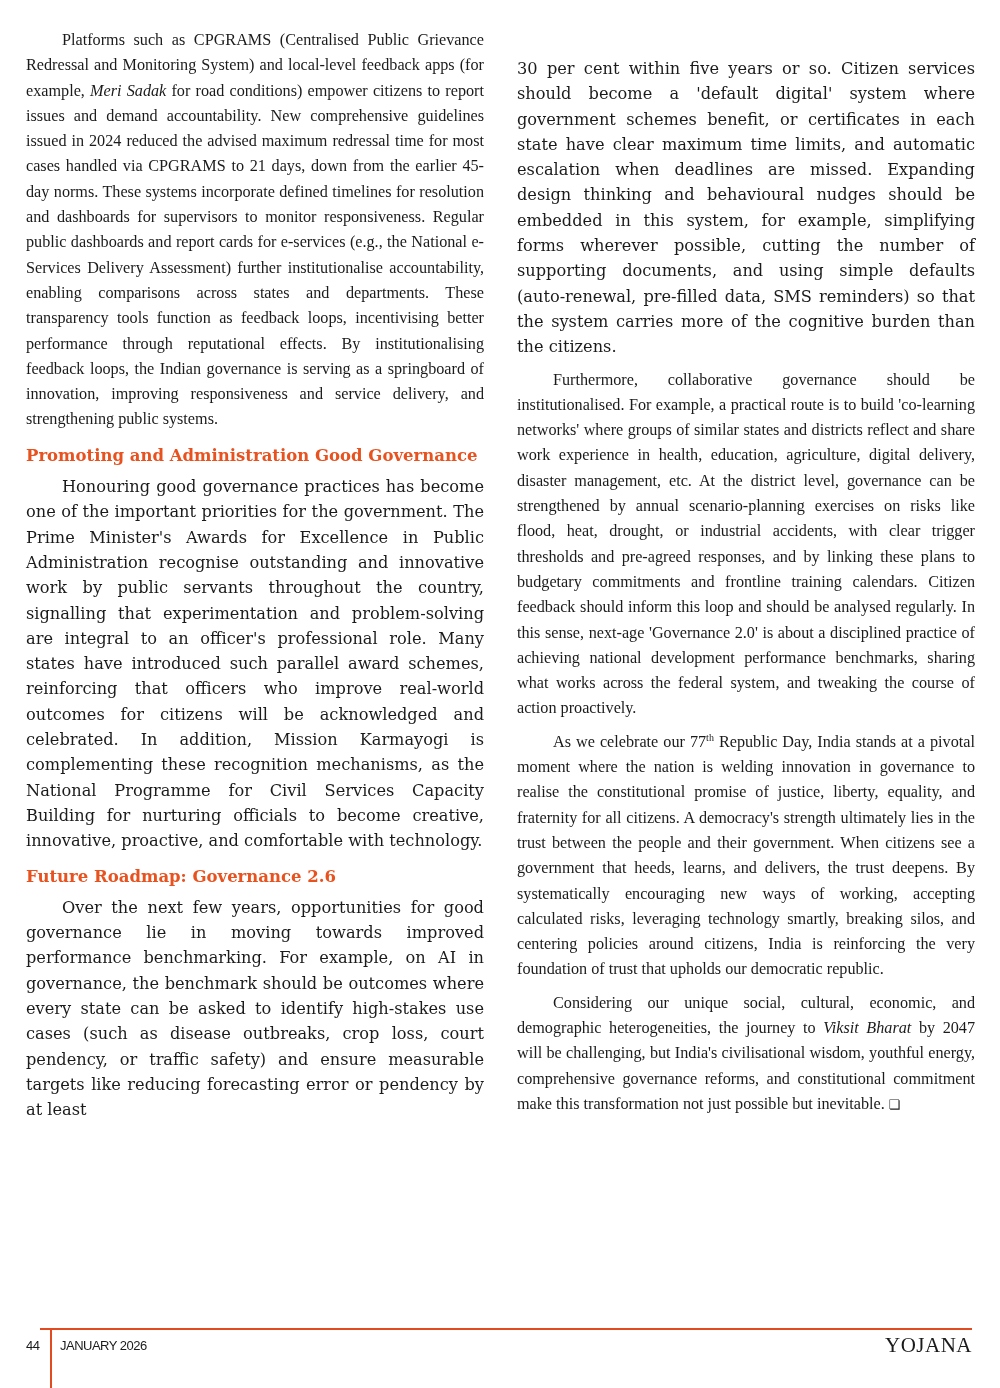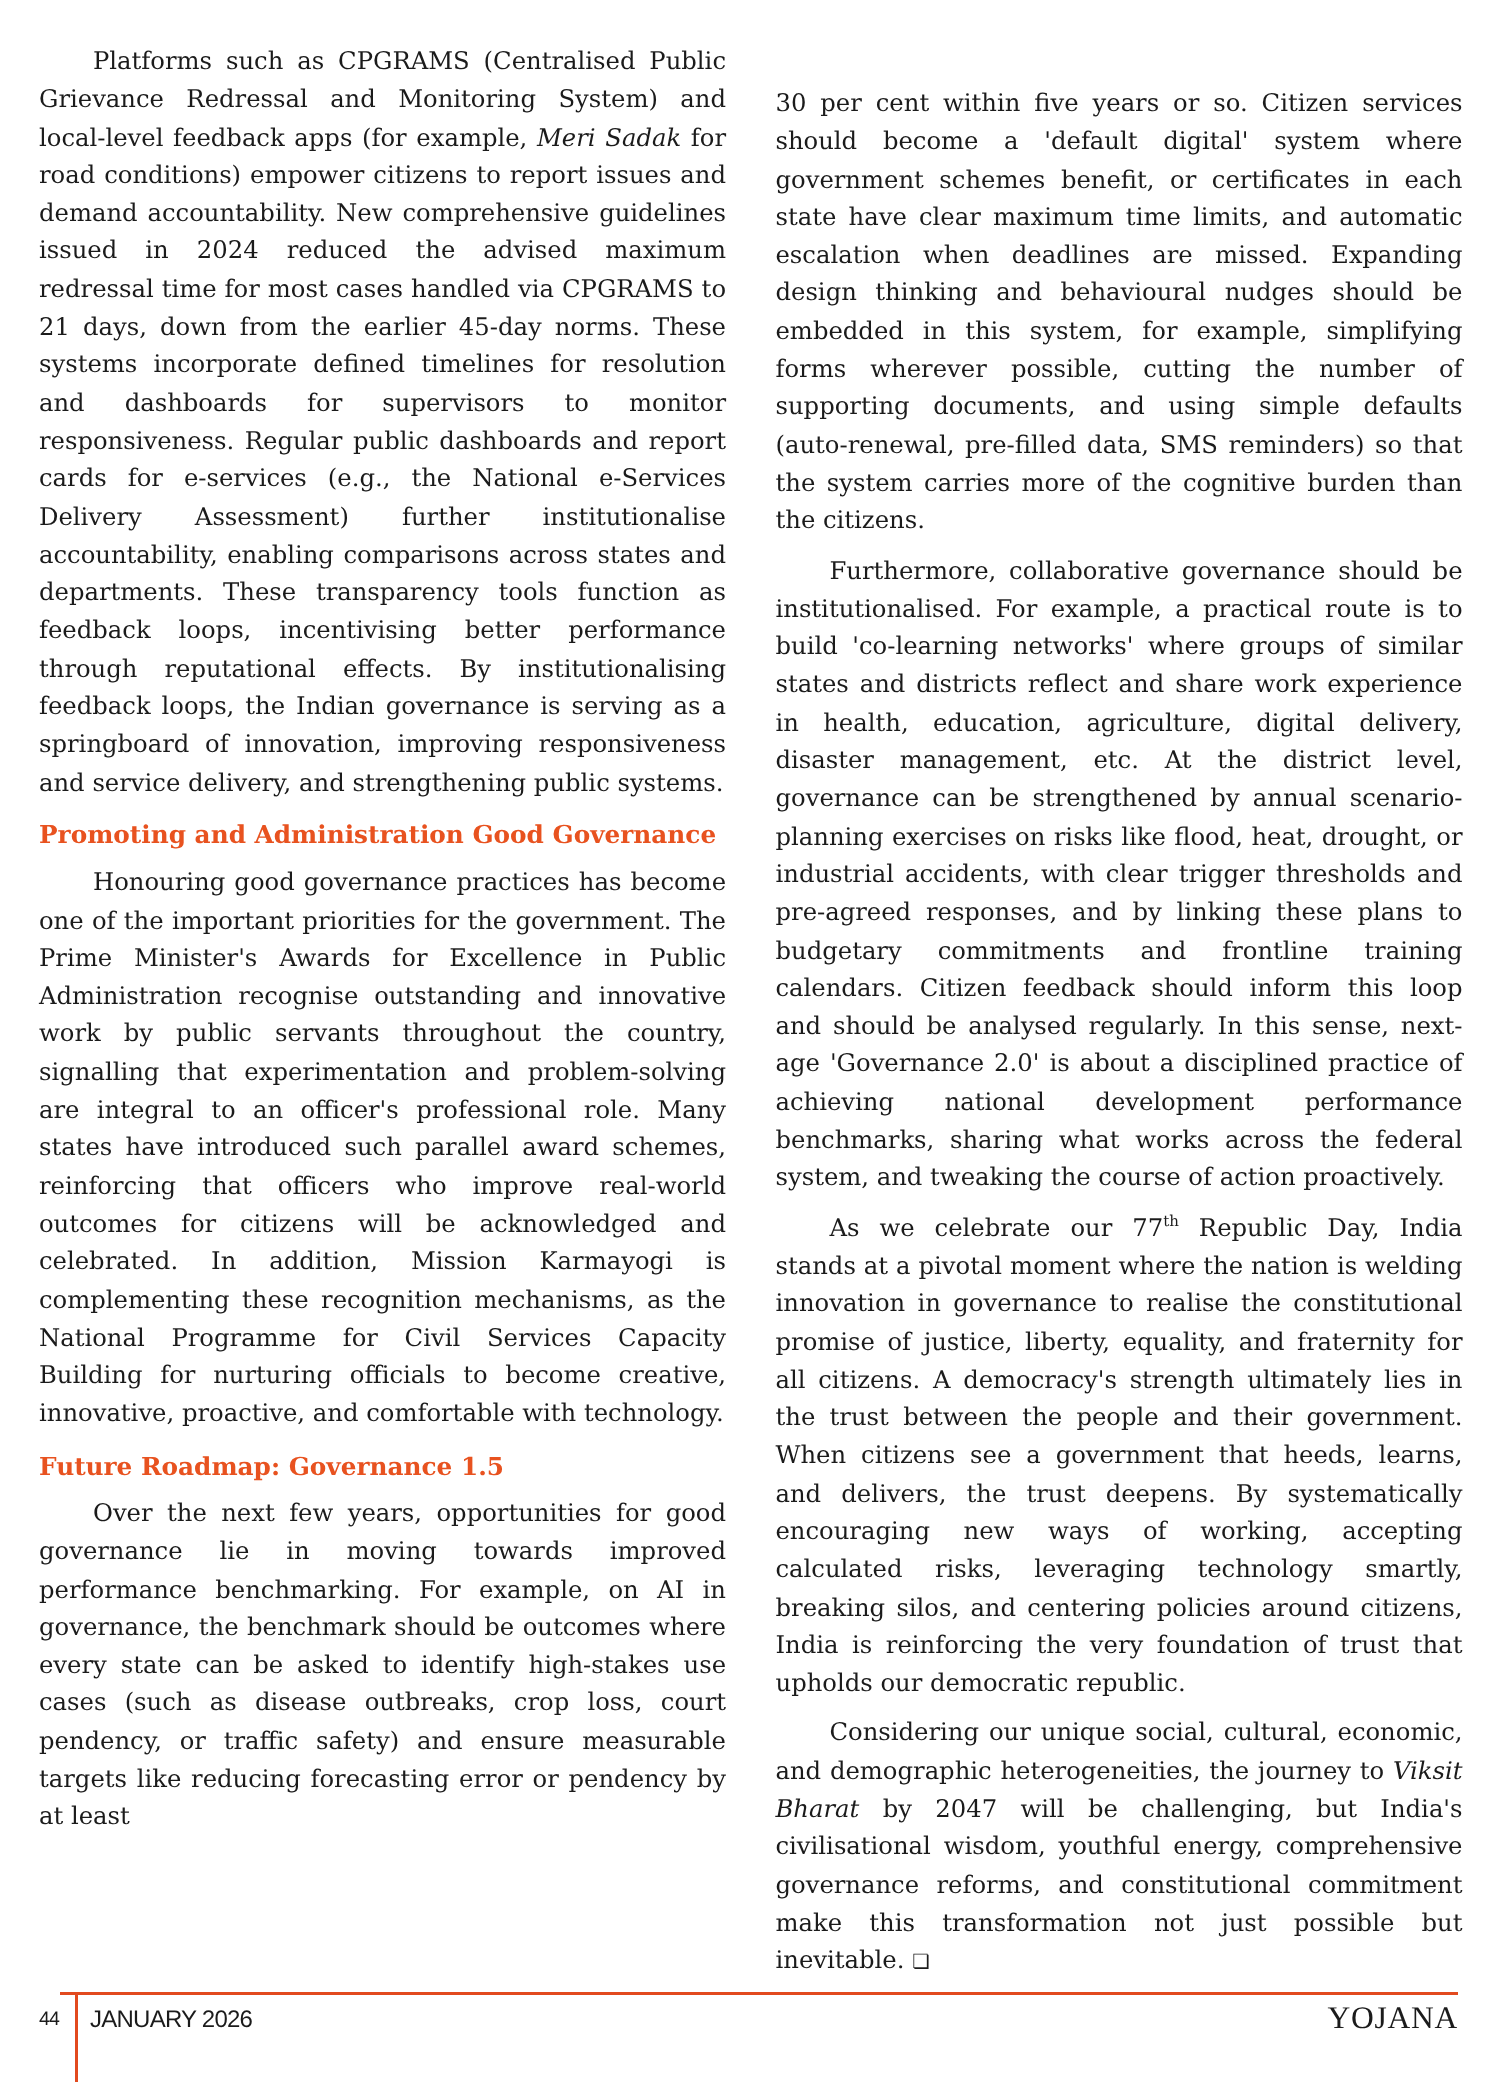--- a/index.html
+++ b/index.html
@@ -3,38 +3,38 @@
 <meta charset="utf-8">
 <style>
   html, body { margin:0; padding:0; background:#ffffff; }
   body { width:1000px; height:1388px; position:relative; overflow:hidden;
          font-family:"DejaVu Serif", serif; color:#1b1b1b; }
   .col { position:absolute; top:20px; font-size:16.2px; line-height:25.3px; text-align:justify; }
   .col-left { left:26px; width:458px; }
   .col-right { left:517px; width:458px;margin-top:36px; }
   .p { margin:0; }
   .ind { text-indent:36px; }
-  .gap { margin-top:8px; }
+  .gap { margin-top:8px;font-family:Liberation Serif, serif; }
   .h { color:#e8521f; font-weight:bold; font-size:16.5px; margin:10px 0 6px 0; text-align:left; }
   .footer-line { position:absolute; left:40px; top:1328px; width:932px; height:2px; background:#e24a1f; }
   .footer-vline { position:absolute; left:50px; top:1328px; width:2px; height:60px; background:#e24a1f; }
   .page-num { position:absolute; left:26px; top:1338px; font-family:"Liberation Sans", sans-serif; font-size:13px; letter-spacing:-0.5px; }
-  .month { position:absolute; left:60px; top:1338px; font-family:"Liberation Sans", sans-serif; font-size:16px; letter-spacing:-0.5px; }
+  .month { position:absolute; left:60px; top:1338px; font-family:"Liberation Sans", sans-serif; font-size:13px; letter-spacing:-0.5px; }
   .mag { position:absolute; right:28px; top:1333px; font-family:"Liberation Serif", serif; font-size:21px; letter-spacing:0.5px; }
   .endmark { font-size:13px; }
   sup { font-size:10px; line-height:0; }
 </style>
 </head>
 <body>
 
 <div class="col col-left">
   <p class="p ind gap"><span>Platforms such as CPGRAMS (Centralised Public Grievance Redressal and Monitoring System) and local-level feedback apps (for example, </span><em>Meri Sadak</em><span> for road conditions) empower citizens to report issues and demand accountability. New comprehensive guidelines issued in 2024 reduced the advised maximum redressal time for most cases handled via CPGRAMS to 21 days, down from the earlier 45-day norms. These systems incorporate defined timelines for resolution and dashboards for supervisors to monitor responsiveness. Regular public dashboards and report cards for e-services (e.g., the National e-Services Delivery Assessment) further institutionalise accountability, enabling comparisons across states and departments. These transparency tools function as feedback loops, incentivising better performance through reputational effects. By institutionalising feedback loops, the Indian governance is serving as a springboard of innovation, improving responsiveness and service delivery, and strengthening public systems.</span></p>
   <div class="h">Promoting and Administration Good Governance</div>
   <p class="p ind">Honouring good governance practices has become one of the important priorities for the government. The Prime Minister's Awards for Excellence in Public Administration recognise outstanding and innovative work by public servants throughout the country, signalling that experimentation and problem-solving are integral to an officer's professional role. Many states have introduced such parallel award schemes, reinforcing that officers who improve real-world outcomes for citizens will be acknowledged and celebrated. In addition, Mission Karmayogi is complementing these recognition mechanisms, as the National Programme for Civil Services Capacity Building for nurturing officials to become creative, innovative, proactive, and comfortable with technology.</p>
-  <div class="h">Future Roadmap: Governance 1.5</div>
+  <div class="h">Future Roadmap: Governance 2.6</div>
   <p class="p ind">Over the next few years, opportunities for good governance lie in moving towards improved performance benchmarking. For example, on AI in governance, the benchmark should be outcomes where every state can be asked to identify high-stakes use cases (such as disease outbreaks, crop loss, court pendency, or traffic safety) and ensure measurable targets like reducing forecasting error or pendency by at least</p>
 </div>
 
 <div class="col col-right">
   <p class="p">30 per cent within five years or so. Citizen services should become a 'default digital' system where government schemes benefit, or certificates in each state have clear maximum time limits, and automatic escalation when deadlines are missed. Expanding design thinking and behavioural nudges should be embedded in this system, for example, simplifying forms wherever possible, cutting the number of supporting documents, and using simple defaults (auto-renewal, pre-filled data, SMS reminders) so that the system carries more of the cognitive burden than the citizens.</p>
   <p class="p ind gap">Furthermore, collaborative governance should be institutionalised. For example, a practical route is to build 'co-learning networks' where groups of similar states and districts reflect and share work experience in health, education, agriculture, digital delivery, disaster management, etc. At the district level, governance can be strengthened by annual scenario-planning exercises on risks like flood, heat, drought, or industrial accidents, with clear trigger thresholds and pre-agreed responses, and by linking these plans to budgetary commitments and frontline training calendars. Citizen feedback should inform this loop and should be analysed regularly. In this sense, next-age 'Governance 2.0' is about a disciplined practice of achieving national development performance benchmarks, sharing what works across the federal system, and tweaking the course of action proactively.</p>
   <p class="p ind gap"><span>As we celebrate our 77</span><sup>th</sup><span> Republic Day, India stands at a pivotal moment where the nation is welding innovation in governance to realise the constitutional promise of justice, liberty, equality, and fraternity for all citizens. A democracy's strength ultimately lies in the trust between the people and their government. When citizens see a government that heeds, learns, and delivers, the trust deepens. By systematically encouraging new ways of working, accepting calculated risks, leveraging technology smartly, breaking silos, and centering policies around citizens, India is reinforcing the very foundation of trust that upholds our democratic republic.</span></p>
   <p class="p ind gap"><span>Considering our unique social, cultural, economic, and demographic heterogeneities, the journey to </span><em>Viksit Bharat</em><span> by 2047 will be challenging, but India's civilisational wisdom, youthful energy, comprehensive governance reforms, and constitutional commitment make this transformation not just possible but inevitable.</span> <span class="endmark">❏</span></p>
 </div>
 

